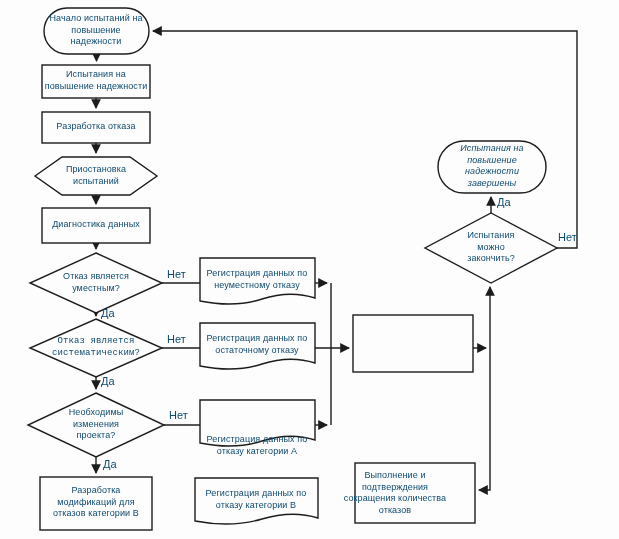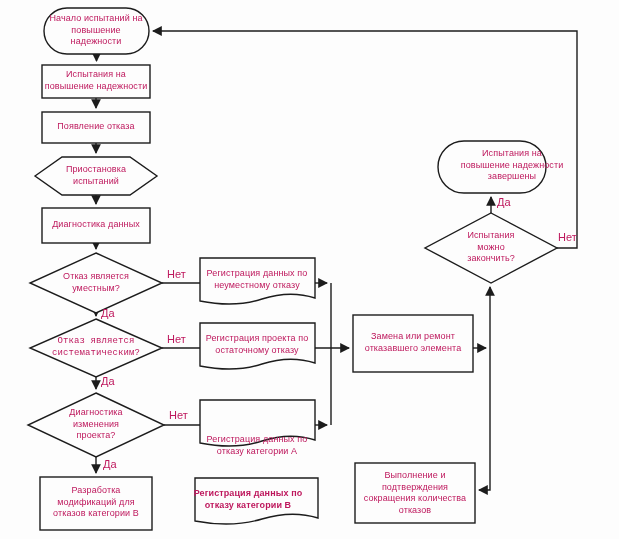--- a/index.html
+++ b/index.html
@@ -1,20 +1,20 @@
 <!DOCTYPE html>
 <html><head>
 <meta charset="utf-8">
 <style>
   html,body{margin:0;padding:0;background:#fdfdfd;}
   #canvas{
     position:relative;width:619px;height:539px;
     background:#fdfdfd;overflow:hidden;
     font-family:"Liberation Sans","DejaVu Sans",sans-serif;
-    color:#be185d;
+    color:#0c4a6e;
   }
   #flow-svg{position:absolute;left:0;top:0;}
   .shape{fill:#fdfdfd;stroke:#1c1c1c;stroke-width:1.4;}
   .conn{fill:none;stroke:#1c1c1c;stroke-width:1.4;}
   .lbl{
     position:absolute;transform:translate(-50%,-50%);
     text-align:center;font-size:9px;line-height:1.3;
     letter-spacing:0.1px;pointer-events:none;
   }
   .edge-lbl{
@@ -77,37 +77,36 @@
 
       <rect class="shape" x="353" y="315" width="120" height="57"></rect>
       <rect class="shape" x="355" y="463" width="120" height="60"></rect>
       <polygon class="shape" points="491,213 557,248 491,283 425,248"></polygon>
       <rect class="shape" x="438" y="141" width="108" height="52" rx="26"></rect>
     </g>
   </svg>
 
   <div class="lbl" style="left:96px;top:31px;width:100px;">Начало испытаний на повышение надежности</div>
   <div class="lbl" style="left:96px;top:81px;width:104px;">Испытания на повышение надежности</div>
-  <div class="lbl" style="left:96px;top:127px;width:104px;">Появление отказа</div>
+  <div class="lbl" style="left:96px;top:127px;width:104px;">Разработка отказа</div>
   <div class="lbl" style="left:96px;top:176px;width:92px;">Приостановка испытаний</div>
   <div class="lbl" style="left:96px;top:225px;width:104px;">Диагностика данных</div>
   <div class="lbl" style="left:96px;top:283px;width:88px;">Отказ является уместным?</div>
   <div class="lbl" style="left:96px;top:348px;width:96px;font-family:Liberation Mono, monospace;">Отказ является систематическим?</div>
-  <div class="lbl" style="left:96px;top:425px;width:78px;">Диагностика изменения проекта?</div>
+  <div class="lbl" style="left:96px;top:425px;width:78px;">Необходимы изменения проекта?</div>
   <div class="lbl" style="left:257px;top:280px;width:110px;">Регистрация данных по неуместному отказу</div>
 
   <div class="lbl" style="left:96px;top:503px;width:106px;">Разработка модификаций для отказов категории В</div>
-  <div class="lbl" style="left:257px;top:345px;width:110px;">Регистрация проекта по остаточному отказу</div>
+  <div class="lbl" style="left:257px;top:345px;width:110px;">Регистрация данных по остаточному отказу</div>
   <div class="lbl" style="left:257px;top:422px;width:110px;margin-top:24px;">Регистрация данных по отказу категории А</div>
-  <div class="lbl" style="left:248px;top:500px;width:116px;font-weight:bold;">Регистрация данных по отказу категории В</div>
+  <div class="lbl" style="left:256px;top:500px;width:116px;">Регистрация данных по отказу категории В</div>
 
-  <div class="lbl" style="left:413px;top:343px;width:112px;">Замена или ремонт отказавшего элемента</div>
-  <div class="lbl" style="left:415px;top:493px;width:112px;">Выполнение и подтверждения сокращения количества отказов</div>
+  <div class="lbl" style="left:395px;top:493px;width:112px;">Выполнение и подтверждения сокращения количества отказов</div>
   <div class="lbl" style="left:491px;top:248px;width:72px;">Испытания можно закончить?</div>
-  <div class="lbl" style="left:512px;top:166px;width:104px;">Испытания на повышение надежности завершены</div>
+  <div class="lbl" style="left:492px;top:166px;width:104px;font-style:italic;">Испытания на повышение надежности завершены</div>
 
   <span class="edge-lbl" style="left:101px;top:308px;">Да</span>
   <span class="edge-lbl" style="left:101px;top:376px;">Да</span>
   <span class="edge-lbl" style="left:103px;top:459px;">Да</span>
   <span class="edge-lbl" style="left:497px;top:197px;">Да</span>
 
   <span class="edge-lbl" style="left:167px;top:269px;">Нет</span>
   <span class="edge-lbl" style="left:167px;top:334px;">Нет</span>
   <span class="edge-lbl" style="left:169px;top:410px;">Нет</span>
   <span class="edge-lbl" style="left:558px;top:232px;">Нет</span>

